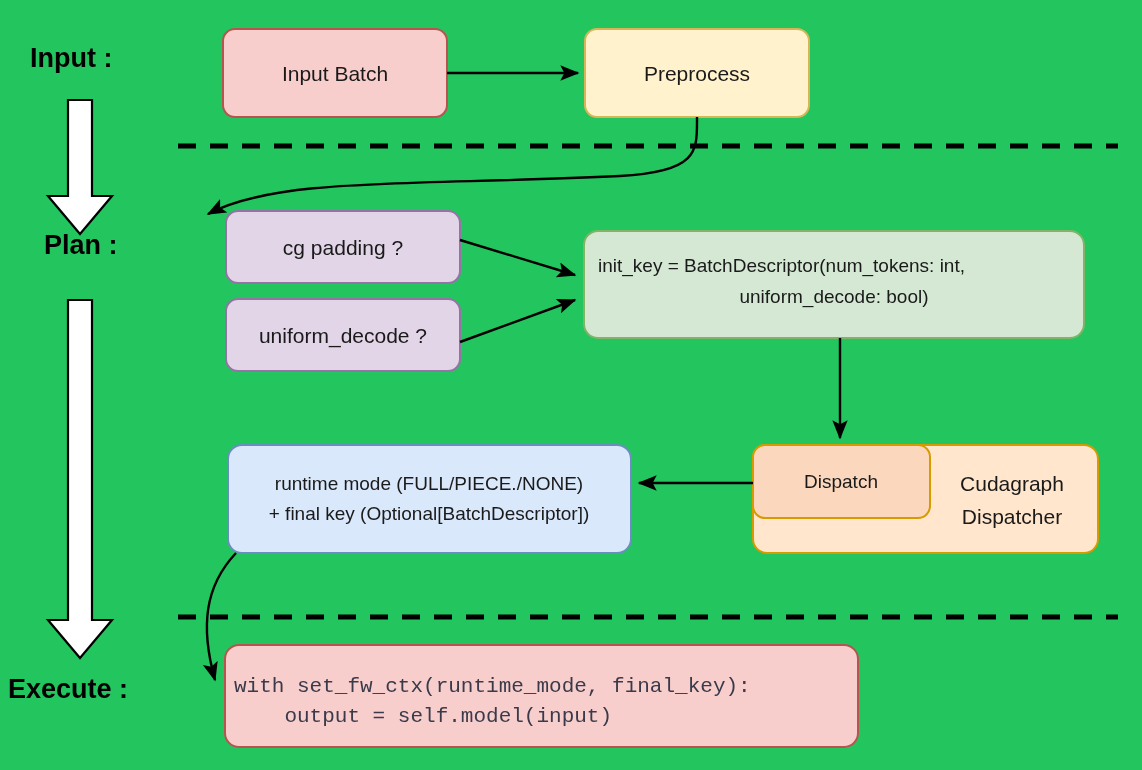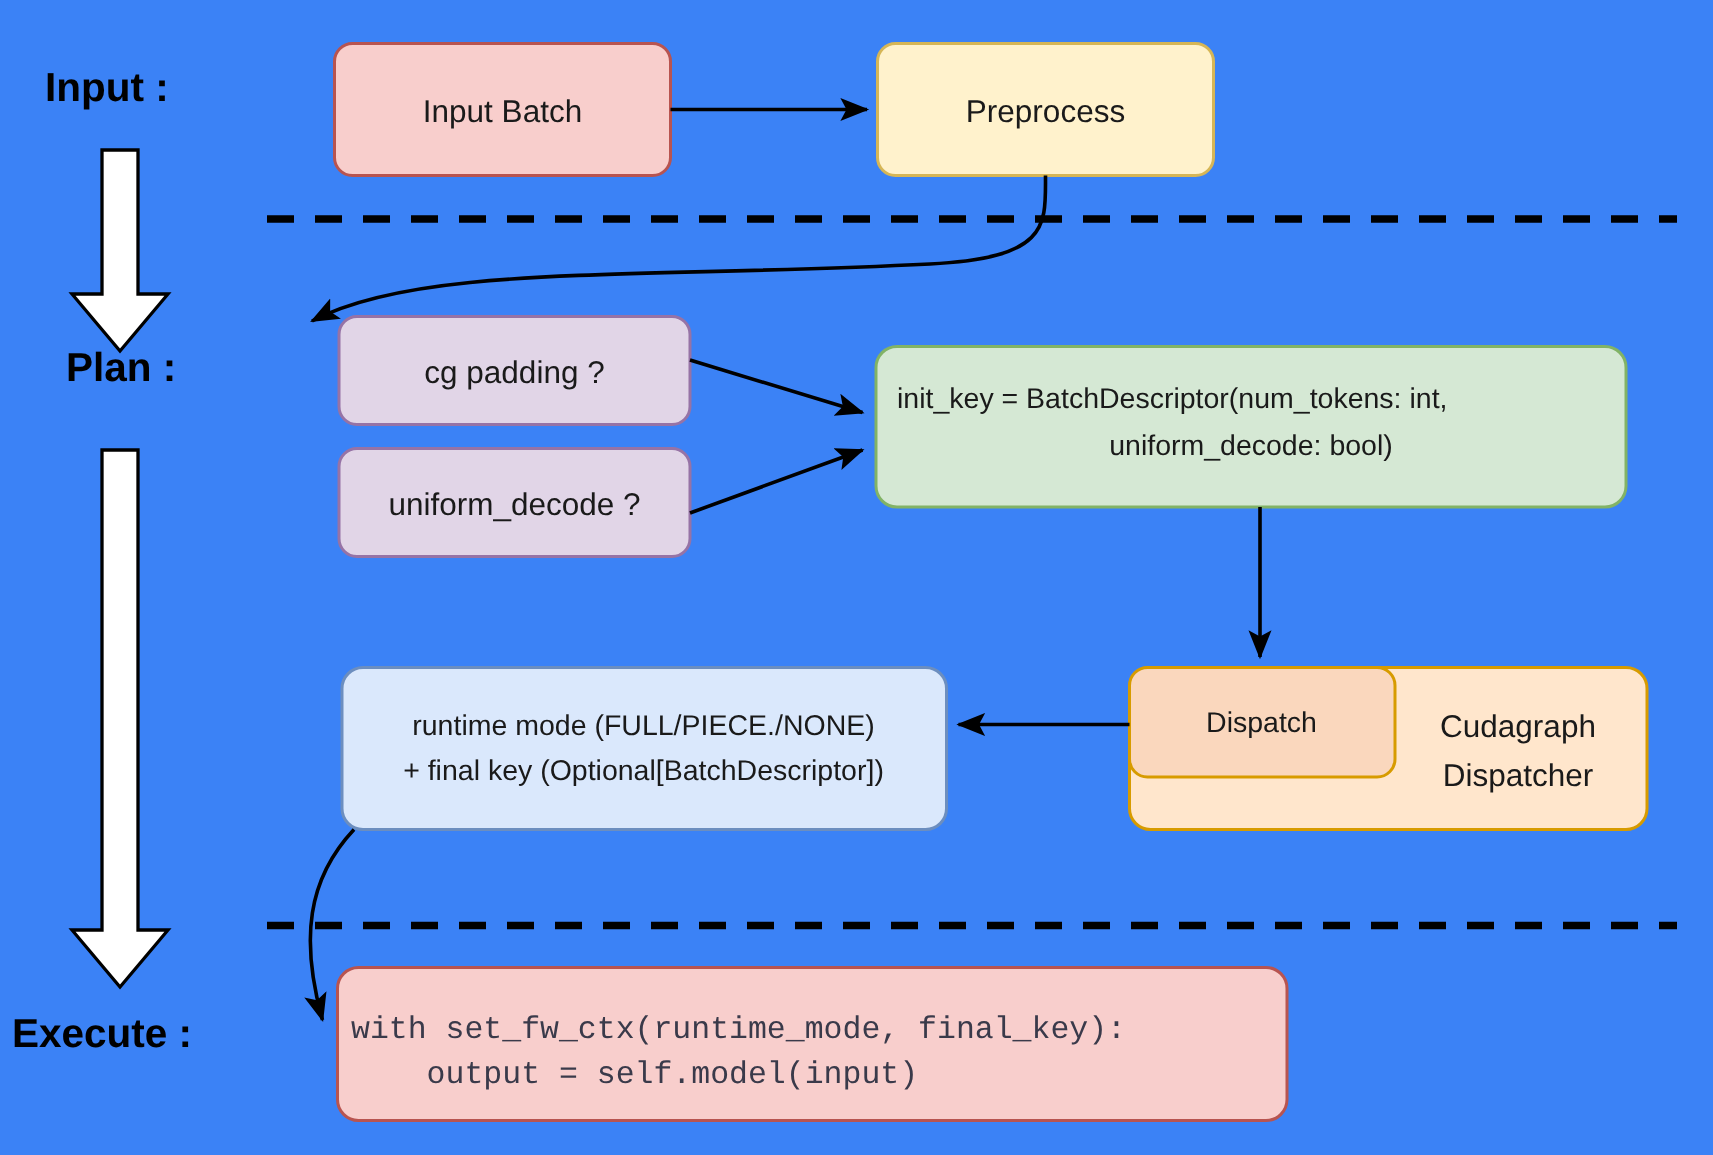--- a/index.html
+++ b/index.html
@@ -10,21 +10,21 @@
   body {
     width: 1142px;
     height: 770px;
     overflow: hidden;
     font-family: "Liberation Sans", sans-serif;
   }
   #diagram-root {
     position: relative;
     width: 1142px;
     height: 770px;
-    background: #3b82f6;
+    background: #22c55e;
   }
   svg.canvas {
     display: block;
     width: 1142px;
     height: 770px;
   }
   .stage-label {
     font-family: "Liberation Sans", sans-serif;
     font-weight: bold;
     font-size: 27px;

